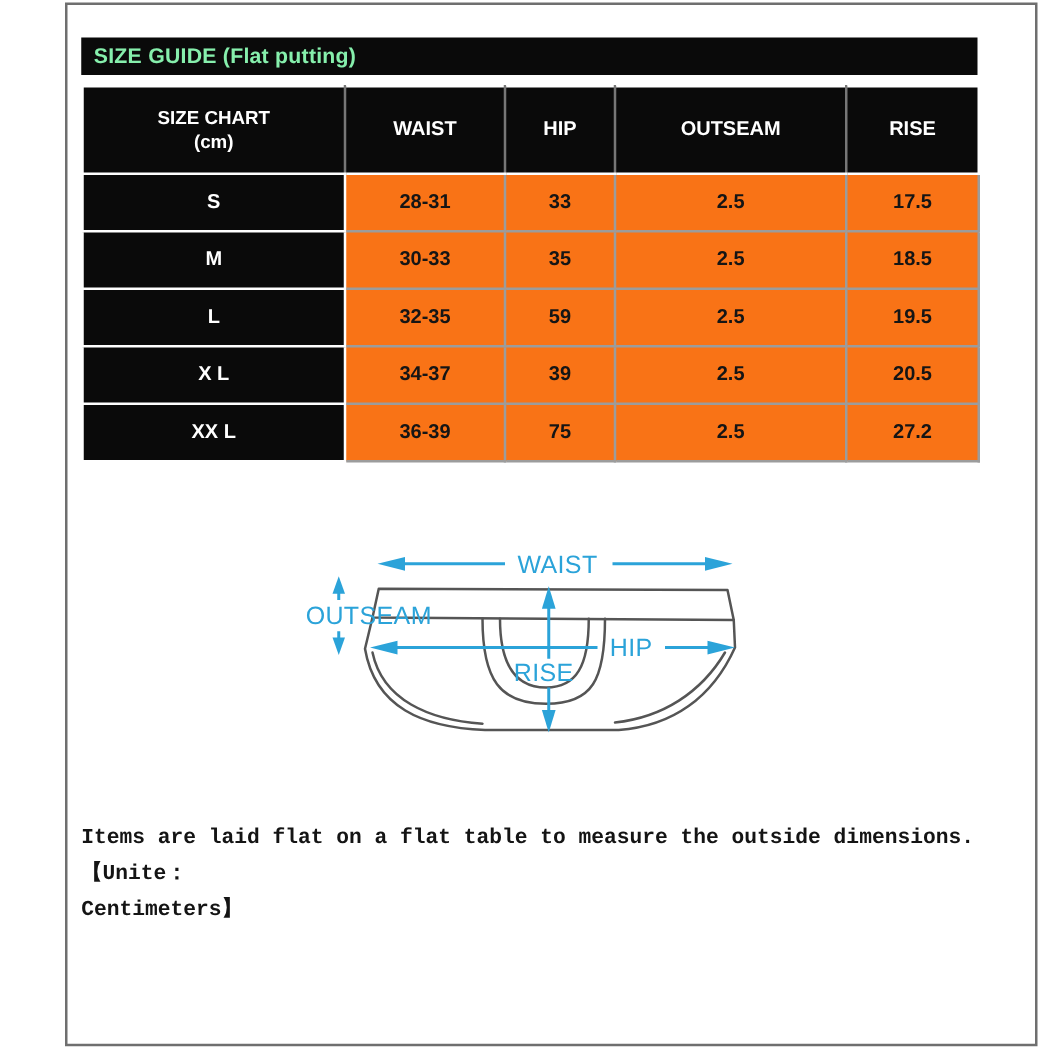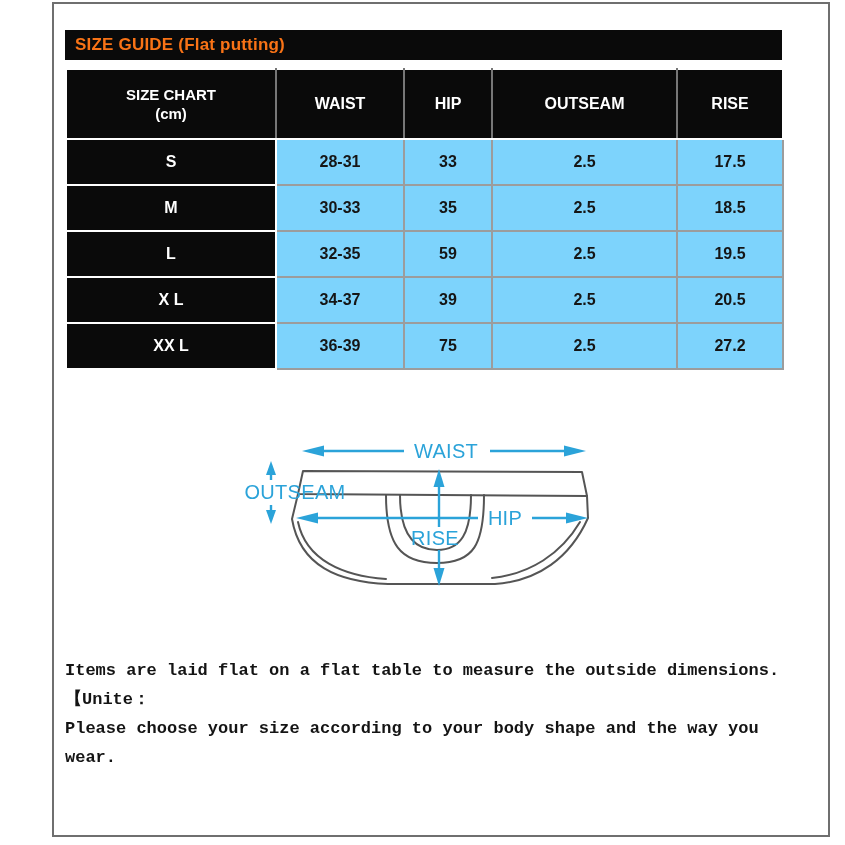--- a/index.html
+++ b/index.html
@@ -7,40 +7,40 @@
     width:845px;height:845px;position:relative;
     font-family:"Liberation Sans","DejaVu Sans",sans-serif;
     -webkit-font-smoothing:antialiased;
   }
   .frame{
     position:absolute;left:52px;top:2px;width:778px;height:835px;
     border:2px solid #6f6f6f;background:#fff;box-sizing:border-box;
   }
   .content{margin:26px 0 0 11px;width:717px;}
   .title-bar{
-    height:30px;background:#0a0a0a;color:#f97316;
+    height:30px;background:#0a0a0a;color:#86efac;
     font-weight:bold;font-size:17px;line-height:30px;
     padding-left:10px;box-sizing:border-box;letter-spacing:0.2px;
   }
   table.size-table{
     border-collapse:collapse;table-layout:fixed;
     width:717px;margin-top:8px;
   }
   .size-table th,.size-table td{
     text-align:center;vertical-align:middle;font-weight:bold;
     font-size:16px;padding:0;
   }
   .size-table thead tr{height:70px;}
   .size-table tbody tr{height:46px;}
   .dark{background:#0a0a0a;color:#ffffff;border:2px solid #ffffff;}
   thead .dark{border-left:2px solid #777777;border-right:2px solid #777777;
               border-top:2px solid #ffffff;border-bottom:2px solid #ffffff;}
   thead .dark:first-child{border-left-color:#ffffff;}
   thead .dark:last-child{border-right-color:#ffffff;}
-  .light{background:#7dd3fc;color:#151515;border:2px solid #9c9c9c;}
+  .light{background:#f97316;color:#151515;border:2px solid #9c9c9c;}
   .hdr-sub{font-size:15px;line-height:1.3;}
   .diagram{margin:56px 0 0 163px;width:402px;height:186px;}
   .diagram svg{display:block;}
   .diag-line{stroke:#555555;stroke-width:2;fill:none;stroke-linejoin:round;stroke-linecap:round;}
   .arrow{stroke:#2ba3d9;stroke-width:2.4;fill:none;}
   .arrow-head{fill:#2ba3d9;stroke:none;}
   .diag-label{fill:#2ba3d9;font-family:"Liberation Sans","DejaVu Sans",sans-serif;
               font-size:20px;letter-spacing:0.3px;}
   .notes{margin-top:44px;font-size:17px;font-weight:bold;color:#141414;font-family:Liberation Mono, monospace;}
   .notes .note-line{line-height:29px;}
@@ -155,17 +155,17 @@
           <line class="arrow" x1="211" y1="124" x2="211" y2="144"></line>
           <polygon class="arrow-head" points="211,43 205.5,61 216.5,61"></polygon>
           <polygon class="arrow-head" points="211,160 205.5,142 216.5,142"></polygon>
           <text class="diag-label" x="207" y="119" text-anchor="middle">RISE</text>
         </g>
       </svg>
     </div>
 
     <div class="notes">
       <div class="note-line">Items are laid flat on a flat table to measure the outside dimensions. 【Unite：</div>
-      <div class="note-line">Please choose your size according to your body shape and the way you wear.</div>
+      <div class="note-line">Centimeters】</div>
     </div>
 
   </div>
 </div>
 
 </body></html>

